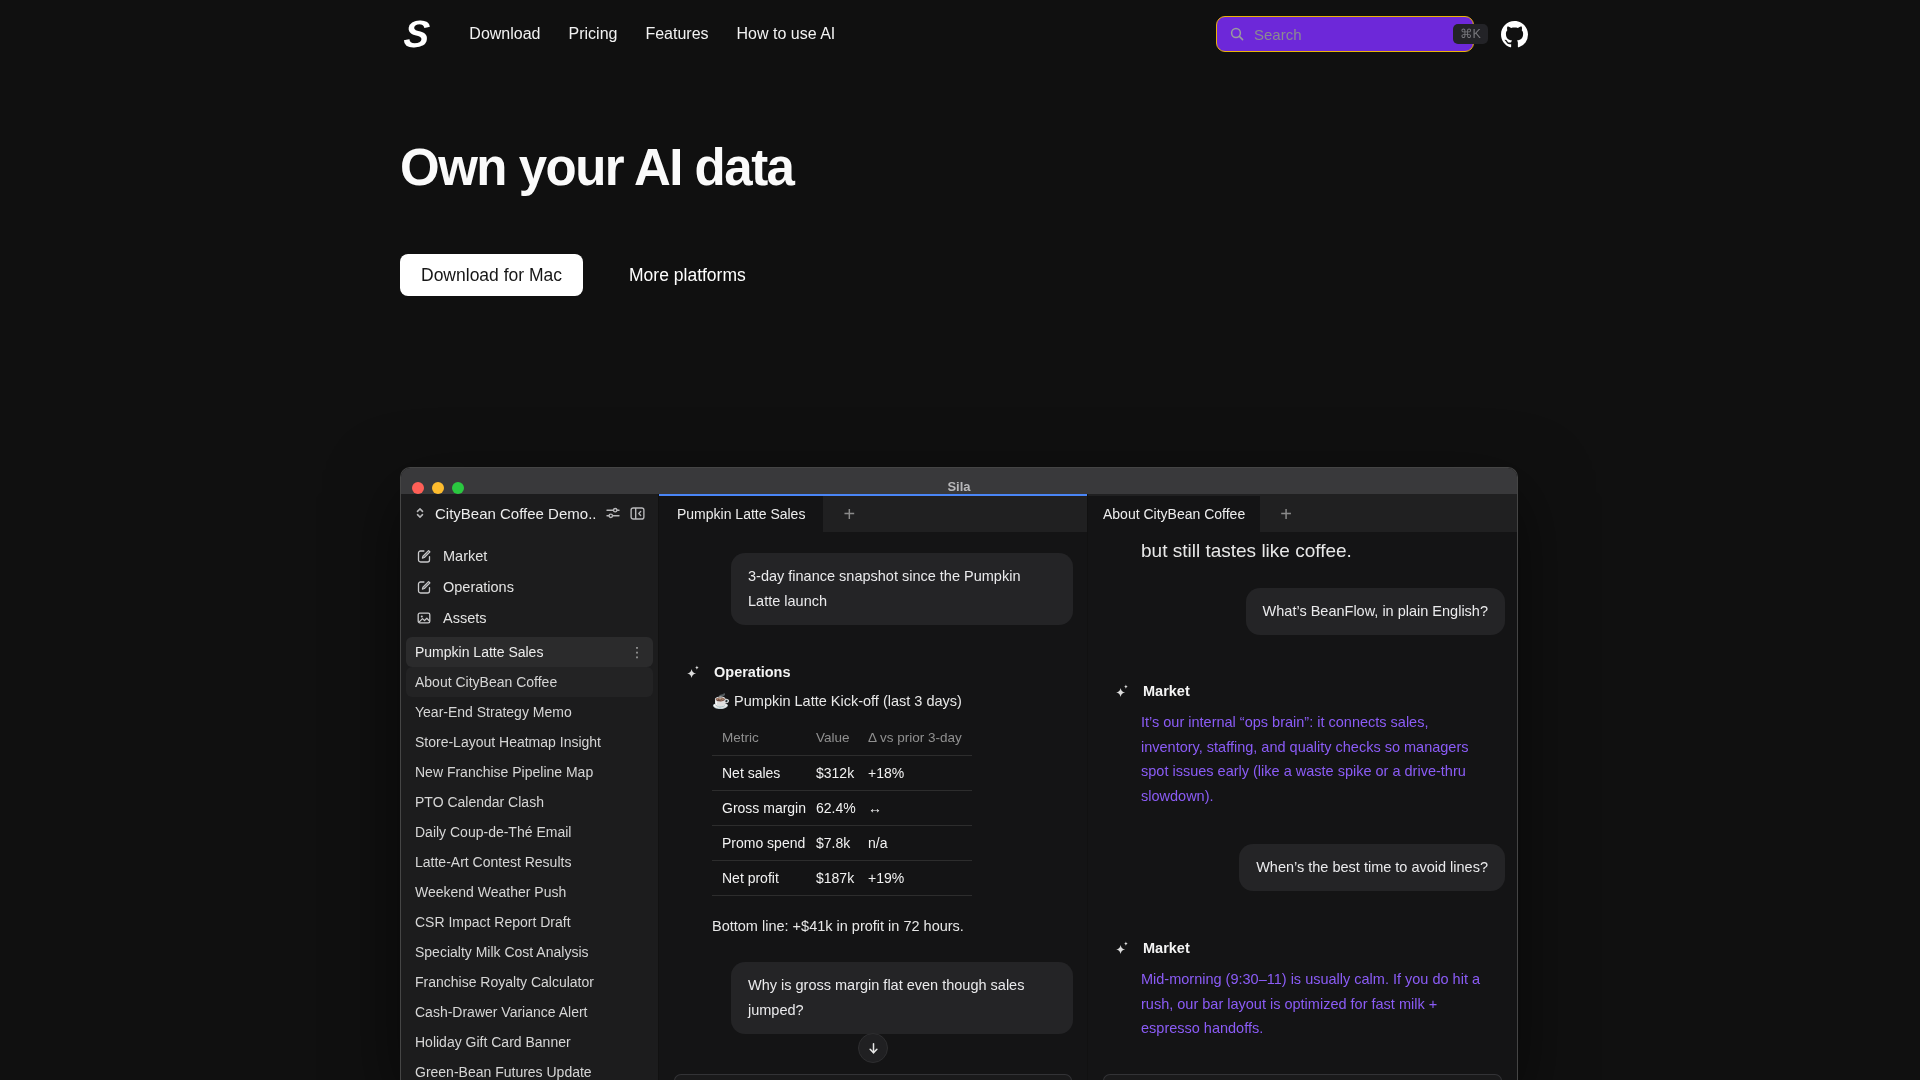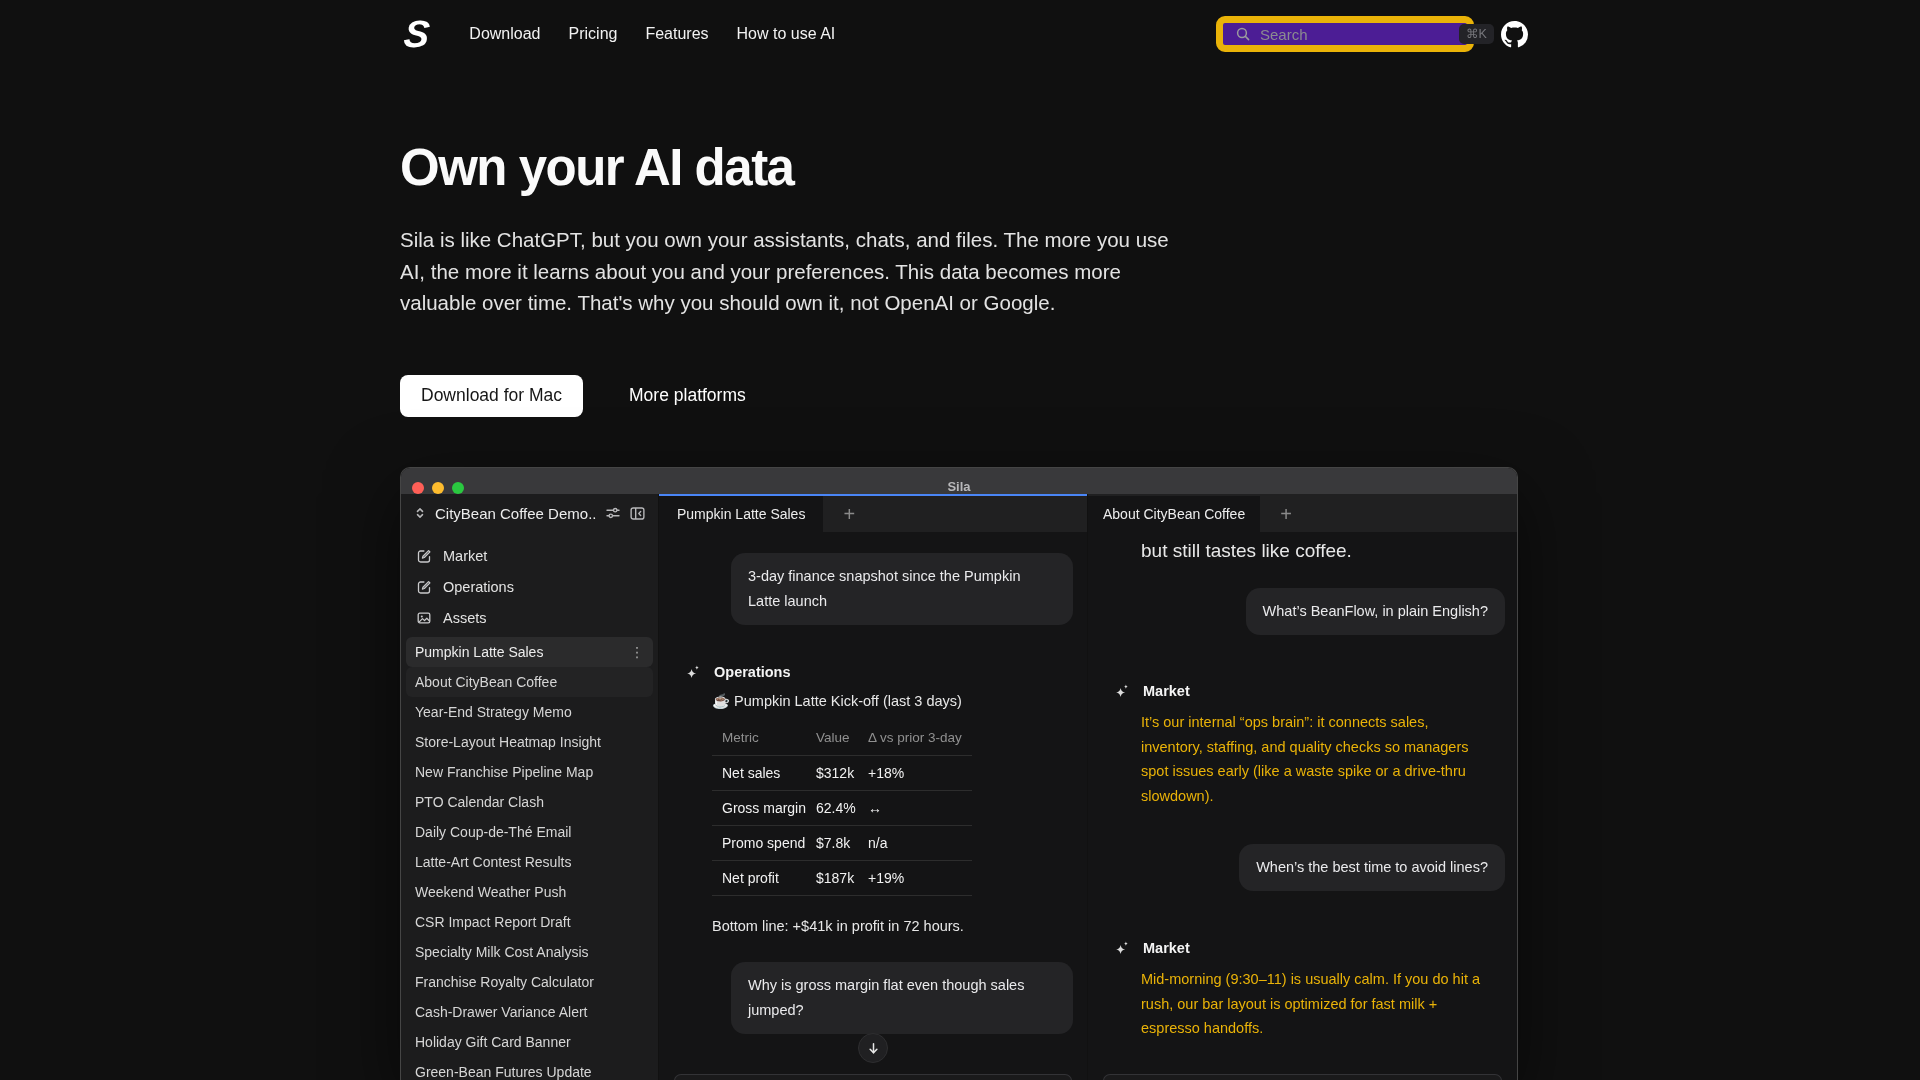--- a/index.html
+++ b/index.html
@@ -7,21 +7,21 @@
   .page { position:relative; width:1920px; height:1080px; background:#101010; overflow:hidden;
           font-family:"Liberation Sans", sans-serif; color:#f2f2f2; }
 
   
   .nav { position:absolute; top:0; left:0; width:1920px; height:68px; display:flex; align-items:center;
          padding:0 392px 0 404px; }
   .logo { font-size:38px; font-weight:800; font-style:italic; color:#fff; line-height:1; transform:skewX(-6deg); cursor:pointer; }
   .nav-links { display:flex; gap:28px; margin-left:40px; }
   .nav-links a { color:#f2f2f2; font-size:16px; text-decoration:none; cursor:pointer; }
   .nav-spacer { flex:1; }
-  .searchbox { width:258px; height:36px; background:#4c1d95; border:7px solid #eab308; border-radius:9px;
+  .searchbox { width:258px; height:36px; background:#6d28d9; border:1px solid #eab308; border-radius:9px;
                display:flex; align-items:center; padding:0 6px 0 12px; }
   .searchbox svg { flex:none; }
   .searchbox input { flex:1; background:transparent; border:none; outline:none; color:#d8d8d8;
                      font-size:15px; margin-left:9px; font-family:"Liberation Sans",sans-serif; }
   .searchbox input::placeholder { color:#8b8b90; }
   .kbd { flex:none; background:#232327; color:#77777c; font-size:12.5px; border-radius:5px;
          padding:4px 7px; line-height:1; }
   .gh { margin-left:27px; display:flex; align-items:center; cursor:pointer; }
 
   
@@ -76,21 +76,21 @@
               font-weight:300; cursor:pointer; }
   .chat-area { flex:1; position:relative; overflow:hidden; background:#141415; }
 
   .bubble { background:#242426; border-radius:14px; padding:11px 17px; font-size:14.5px;
             line-height:25px; color:#eaeaec; width:fit-content; }
   .pane.center .bubble { max-width:342px; margin-right:14px; margin-left:auto; }
   .pane.right  .bubble { max-width:350px; margin-right:12px; margin-left:auto; }
 
   .ai-head { display:flex; align-items:center; gap:13px; padding-left:24px; }
   .ai-name { font-size:14.5px; font-weight:700; color:#f4f4f4; }
-  .ai-body { margin:10px 30px 0 53px; font-size:14.5px; line-height:24.5px; color:#eab308; }
+  .ai-body { margin:10px 30px 0 53px; font-size:14.5px; line-height:24.5px; color:#8b5cf6; }
   .report-line { margin:12px 0 0 53px; font-size:14.5px; color:#e8e8e8; }
 
   table.metrics { margin:16px 0 0 53px; border-collapse:collapse; width:260px; }
   table.metrics th { text-align:left; font-weight:400; font-size:13.5px; color:#909090;
                      padding:4px 0 10px 0; border-bottom:1px solid #2d2d2d; }
   table.metrics td { font-size:14px; color:#f2f2f2; padding:9px 0; border-bottom:1px solid #2d2d2d; }
   table.metrics th:first-child, table.metrics td:first-child { padding-left:10px; }
   table.metrics th:not(:first-child), table.metrics td:not(:first-child) { padding-left:7px; }
 
   .bottom-line { margin:22px 0 0 53px; font-size:14.5px; color:#e8e8e8; }
@@ -138,21 +138,20 @@
     </div>
     <span class="gh">
       <svg width="27" height="27" viewBox="0 0 16 16" fill="#ffffff">
         <path d="M8 0C3.58 0 0 3.58 0 8c0 3.54 2.29 6.53 5.47 7.59.4.07.55-.17.55-.38 0-.19-.01-.82-.01-1.49-2.01.37-2.53-.49-2.69-.94-.09-.23-.48-.94-.82-1.13-.28-.15-.68-.52-.01-.53.63-.01 1.08.58 1.23.82.72 1.21 1.87.87 2.33.66.07-.52.28-.87.51-1.07-1.78-.2-3.64-.89-3.64-3.95 0-.87.31-1.59.82-2.15-.08-.2-.36-1.02.08-2.12 0 0 .67-.21 2.2.82.64-.18 1.32-.27 2-.27s1.36.09 2 .27c1.53-1.04 2.2-.82 2.2-.82.44 1.1.16 1.92.08 2.12.51.56.82 1.27.82 2.15 0 3.07-1.87 3.75-3.65 3.95.29.25.54.73.54 1.48 0 1.07-.01 1.93-.01 2.2 0 .21.15.46.55.38A8.01 8.01 0 0 0 16 8c0-4.42-3.58-8-8-8z"></path>
       </svg>
     </span>
   </div>
 
   <div class="hero">
     <h1>Own your AI data</h1>
-    <p>Sila is like ChatGPT, but you own your assistants, chats, and files. The more you use AI, the more it learns about you and your preferences. This data becomes more valuable over time. That's why you should own it, not OpenAI or Google.</p>
     <div class="cta-row">
       <button class="btn-primary">Download for Mac</button>
       <a class="link-secondary">More platforms</a>
     </div>
   </div>
 
   <div class="window">
     <div class="titlebar">
       <div class="lights">
         <span class="light" style="background:#ff5f57"></span>

